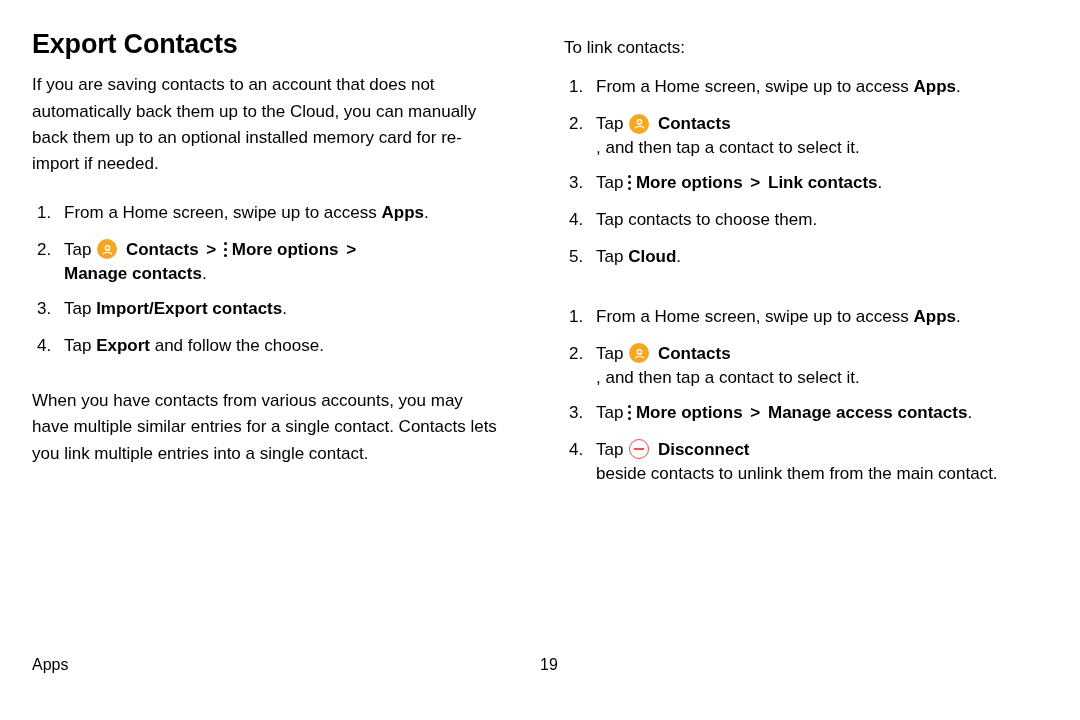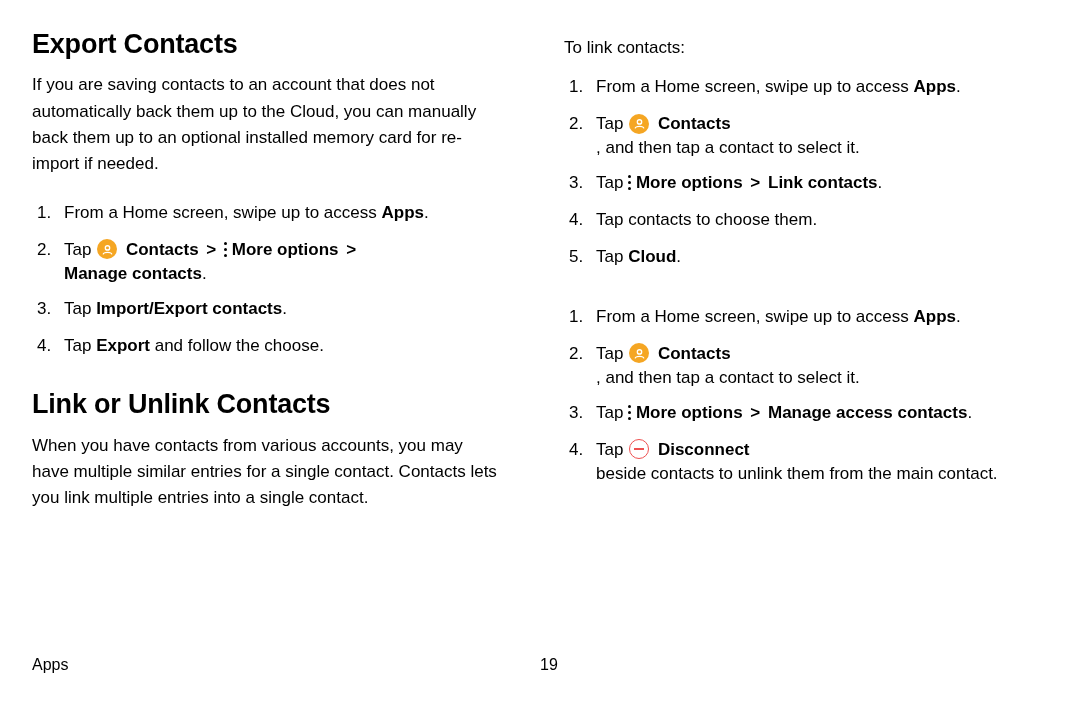--- a/index.html
+++ b/index.html
@@ -130,21 +130,20 @@
         <span class="line2"><b>Manage contacts</b><span>.</span></span>
       </li>
       <li>
         <span>Tap </span><b>Import/Export contacts</b><span>.</span>
       </li>
       <li>
         <span>Tap </span><b>Export</b><span> and follow the choose.</span>
       </li>
     </ol>
 
-    <h2>Link or Unlink Contacts</h2>
     <p class="lead">When you have contacts from various accounts, you may have multiple similar entries for a single contact. Contacts lets you link multiple entries into a single contact.</p>
   </div>
 
   <div class="col">
     <p class="subhead">To link contacts:</p>
     <ol>
       <li>
         <span>From a Home screen, swipe up to access </span><b>Apps</b><span>.</span>
       </li>
       <li>

